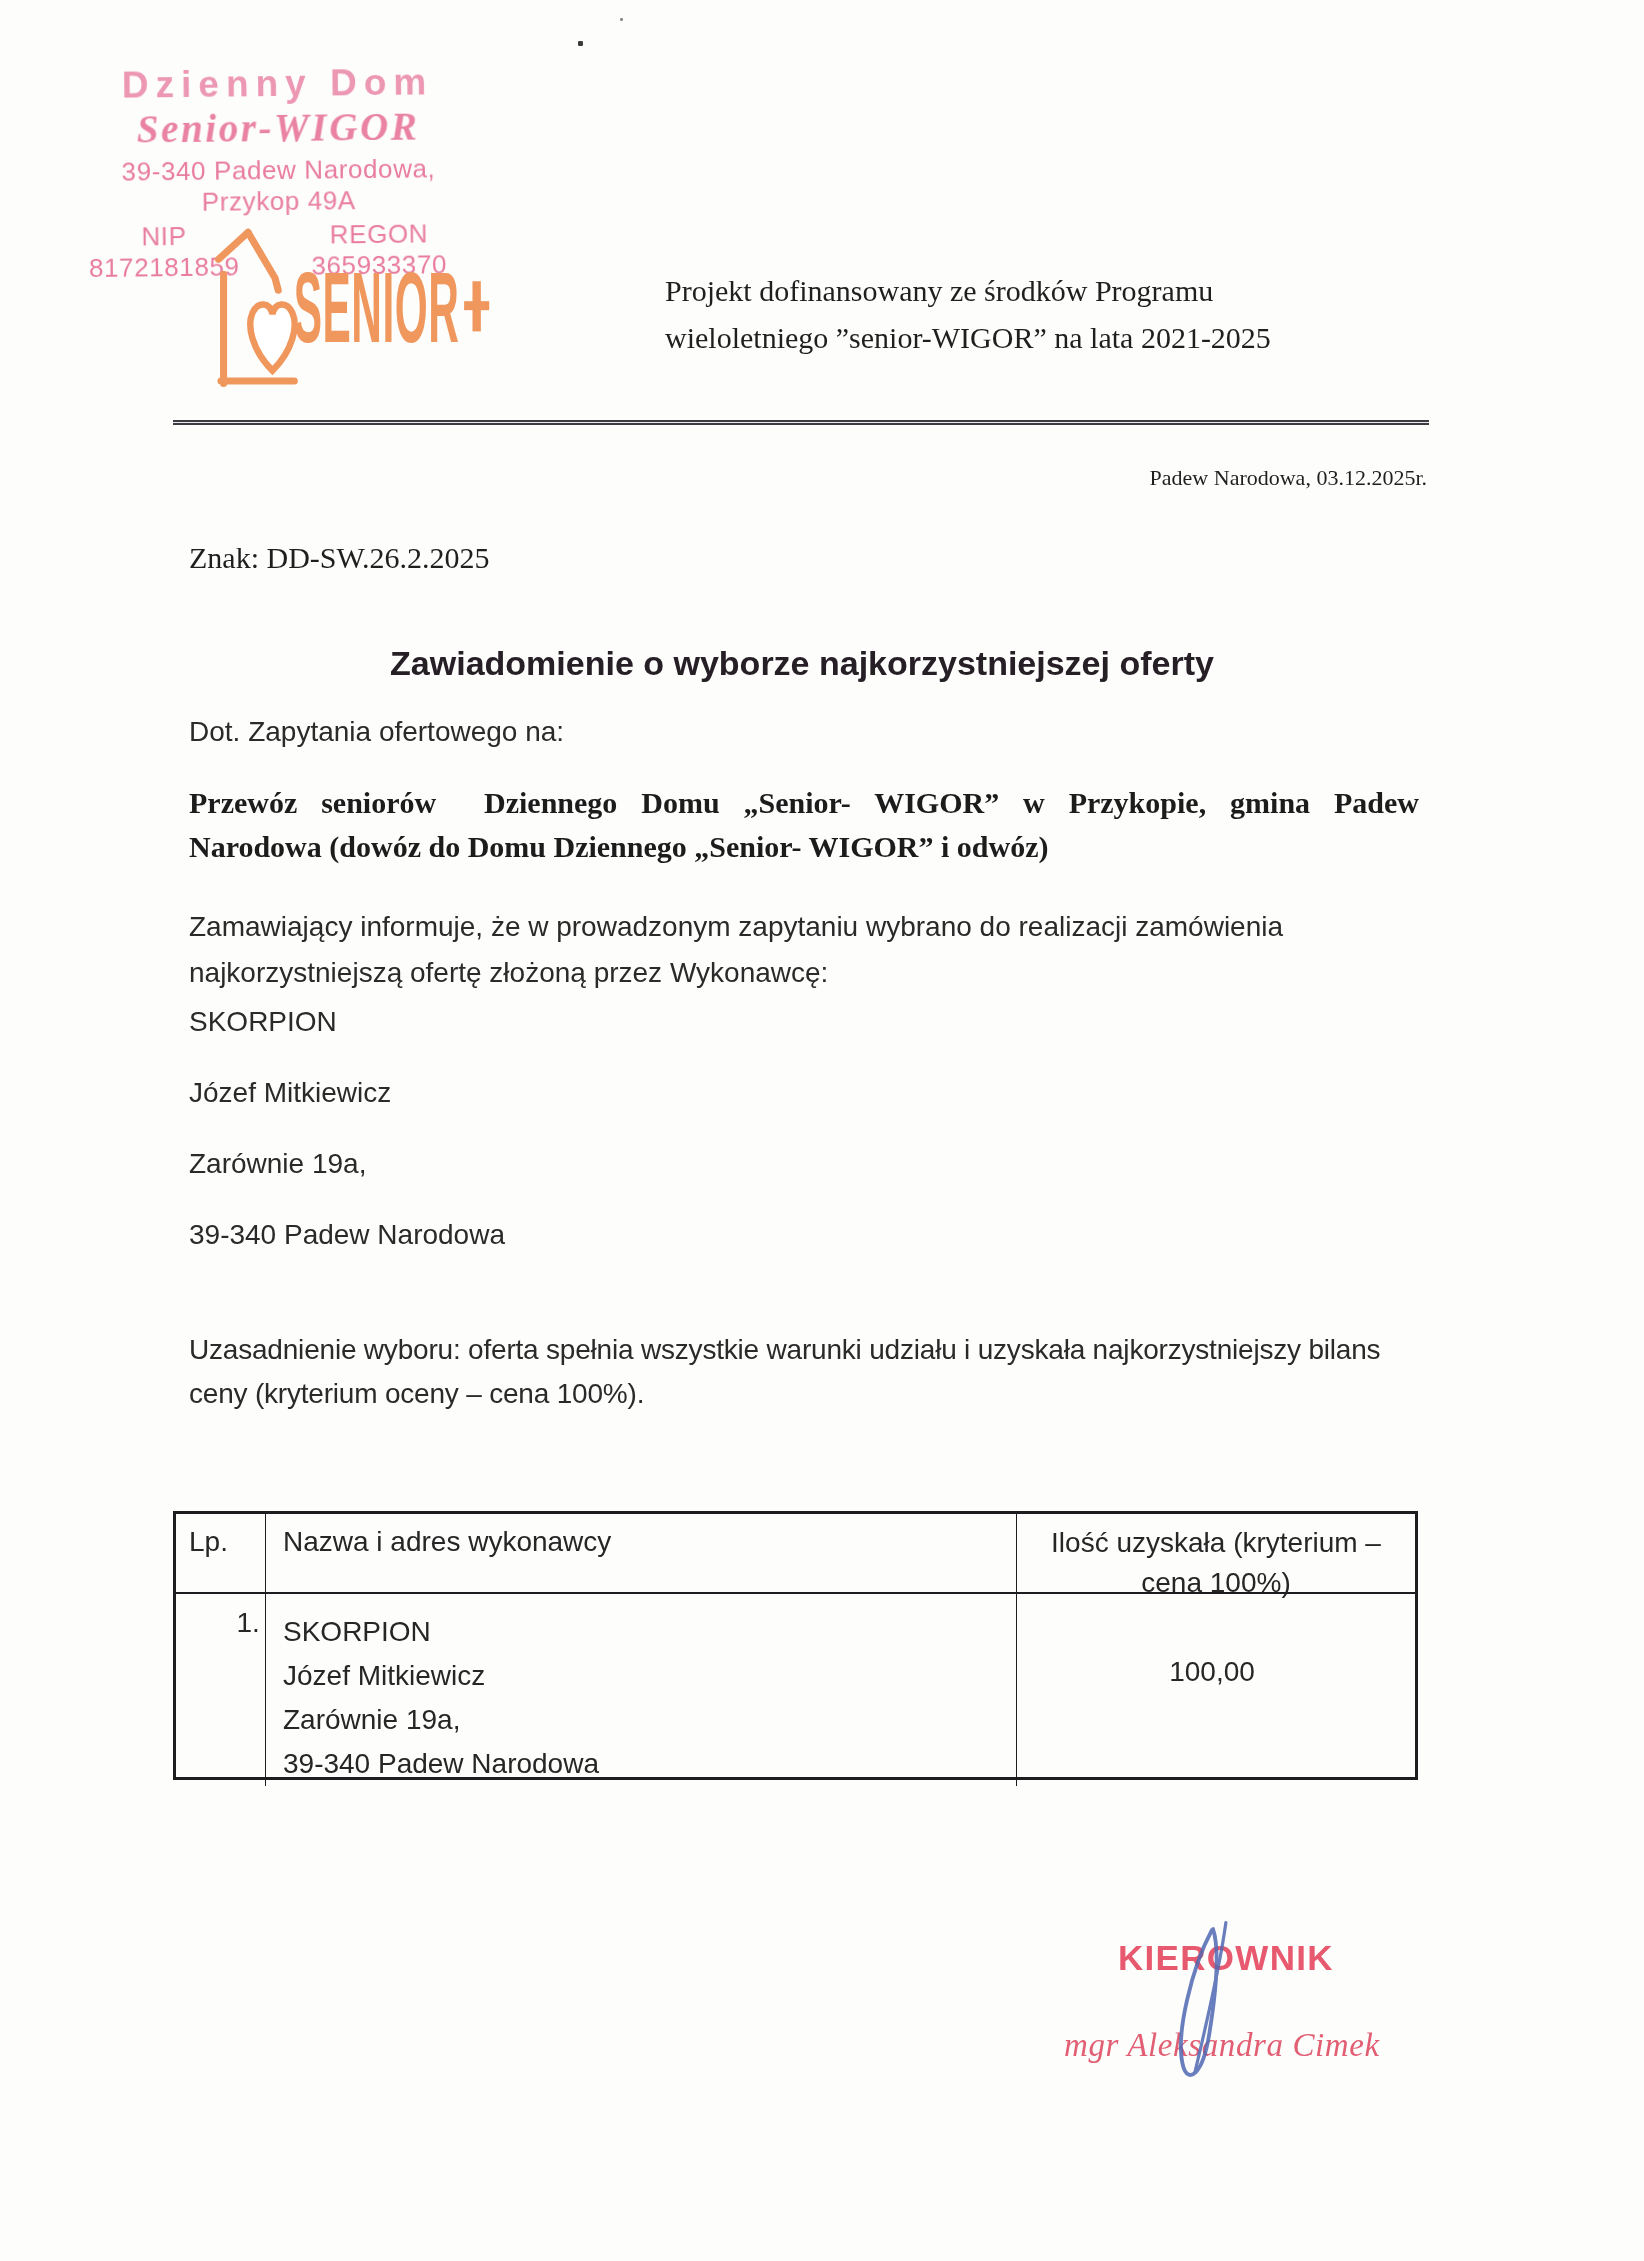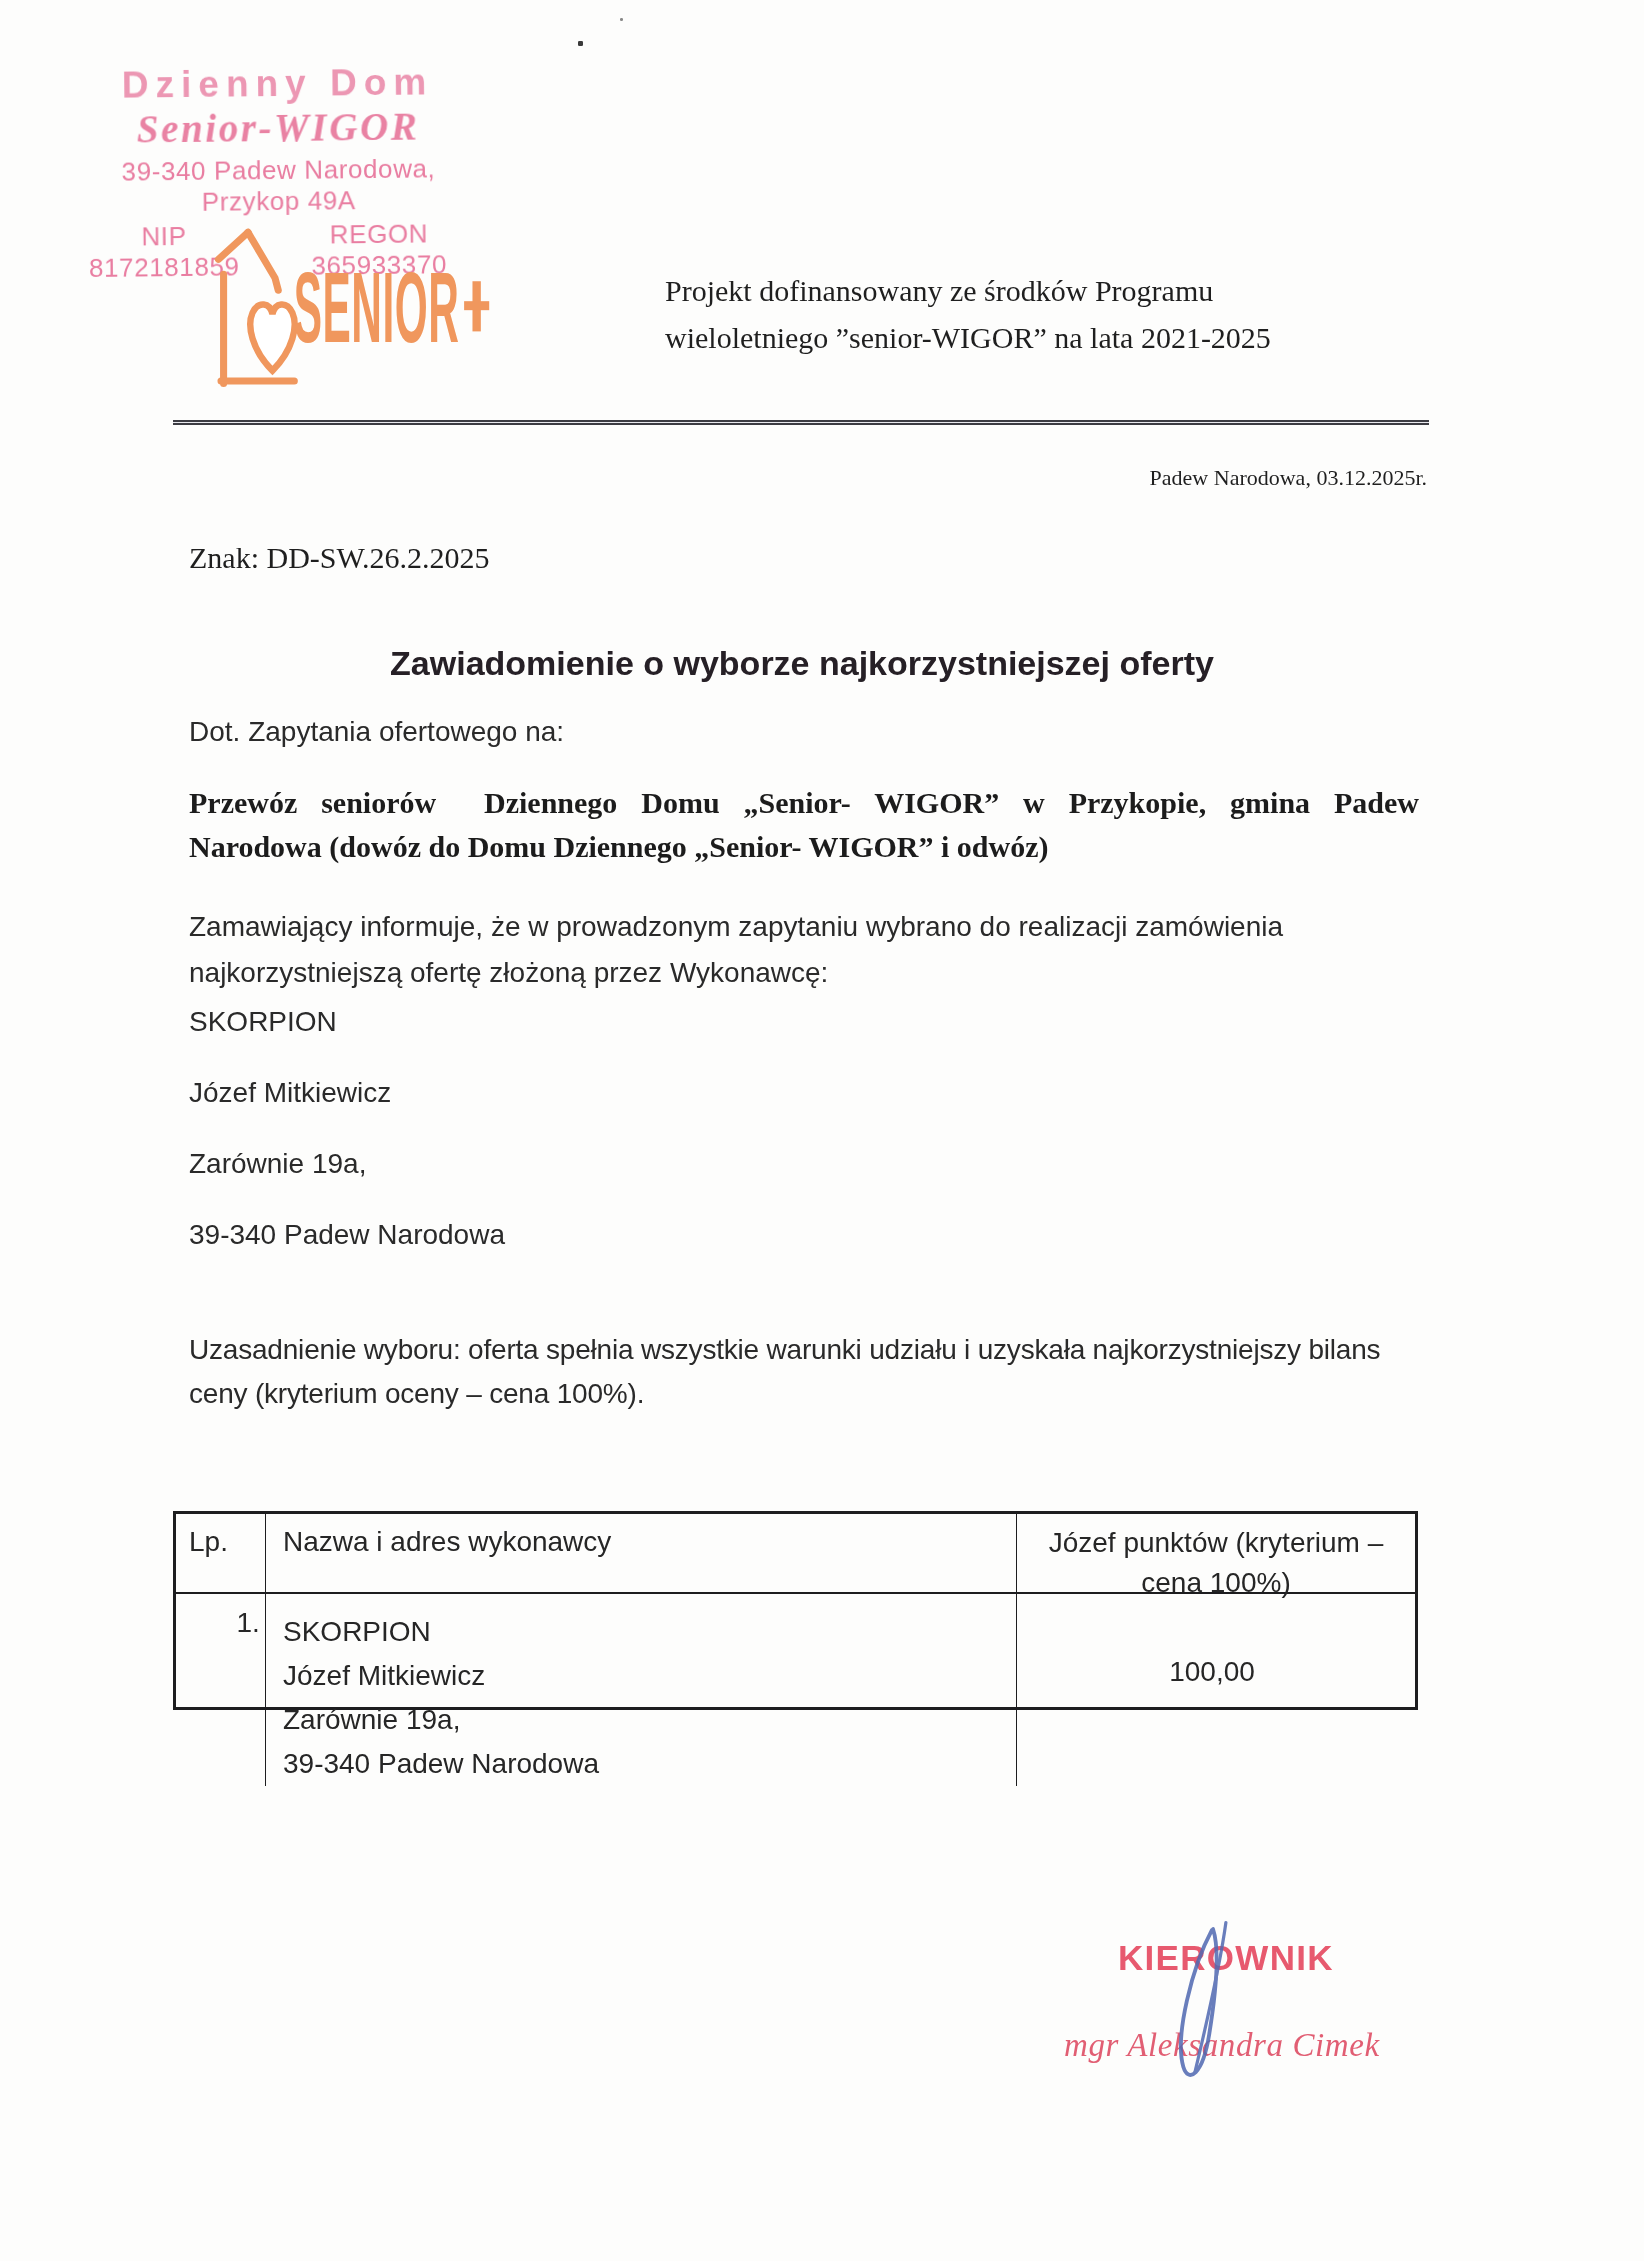--- a/index.html
+++ b/index.html
@@ -50,21 +50,21 @@
 
   .contractor { left:189px; top:1006px; font-size:28px; }
   .contractor div { margin-bottom:39px; }
 
   .justification { left:189px; top:1328px; width:1247px; font-size:28px;
                    line-height:1.58; letter-spacing:-0.2px; }
 
   .offers-intro { left:189px; top:1440px; font-size:28px; }
 
   
-  .offers-table { left:173px; top:1511px; width:1245px; height:199px;
+  .offers-table { left:173px; top:1511px; width:1245px; height:269px;
                   border:3.2px solid #1d1d1f; box-sizing:border-box;
                   display:grid; grid-template-columns:90px 751px auto;
                   grid-template-rows:80px auto; font-size:28px; color:#262626; }
   .offers-table .cell { border-right:1.9px solid #1d1d1f; box-sizing:border-box; }
   .offers-table .cell:nth-child(3n) { border-right:none; }
   .offers-table .hrow { border-bottom:2.6px solid #1d1d1f; }
   .th-lp   { padding:11.6px 0 0 13px; }
   .th-name { padding:11.6px 0 0 17px; }
   .th-pts  { padding:9px 6.4px 0 6.4px; text-align:center; line-height:1.42; }
   .td-lp   { padding:13px 5.2px 0 0; text-align:right; }
@@ -146,21 +146,21 @@
   <div class="abs justification">
     <div>Uzasadnienie wyboru: oferta spełnia wszystkie warunki udziału i uzyskała najkorzystniejszy bilans</div>
     <div>ceny (kryterium oceny – cena 100%).</div>
   </div>
 
 
   <div class="abs offers-table">
     <div class="cell hrow th-lp">Lp.</div>
     <div class="cell hrow th-name">Nazwa i adres wykonawcy</div>
     <div class="cell hrow th-pts">
-      <div>Józef punktów (kryterium –</div>
+      <div>Ilość uzyskała (kryterium –</div>
       <div>cena 100%)</div>
     </div>
     <div class="cell td-lp">1.</div>
     <div class="cell td-name">
       <div>SKORPION</div>
       <div>Józef Mitkiewicz</div>
       <div>Zarównie 19a,</div>
       <div>39-340 Padew Narodowa</div>
     </div>
     <div class="cell td-pts">100,00</div>

